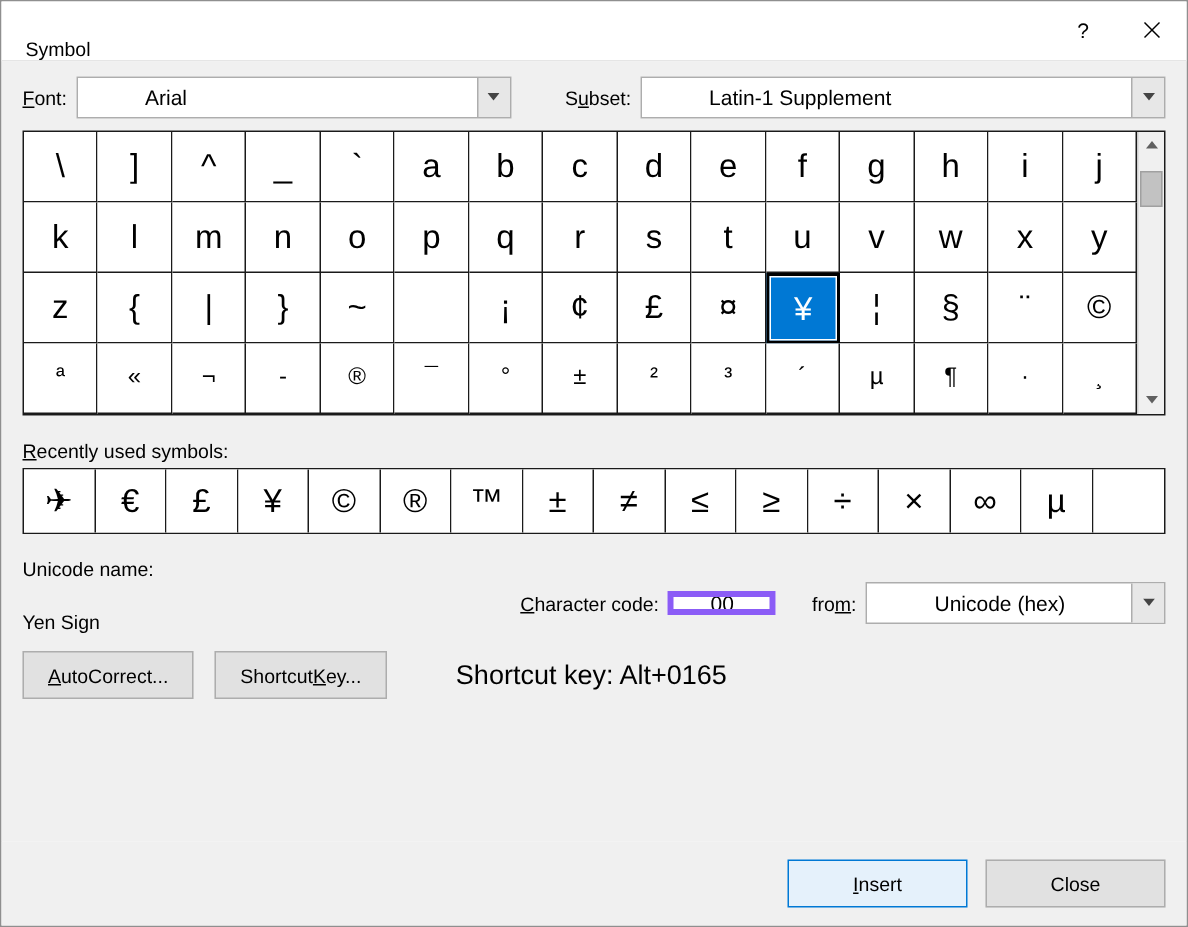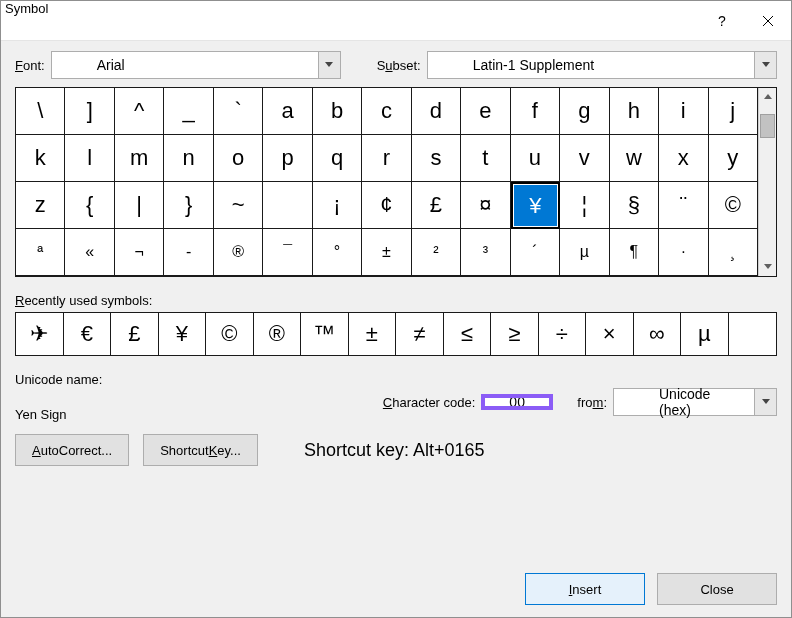--- a/index.html
+++ b/index.html
@@ -17,22 +17,22 @@
     width: 792px;
     height: 618px;
     background: #fff;
     border: 1px solid #8f8f8f;
     display: flex;
     flex-direction: column;
   }
   .titlebar {
     height: 40px;
     display: flex;
-    align-items: flex-start;
-    padding: 0 0 0 4px;
+    align-items: flex-end;
+    padding: 0 0 0 16px;
     background: #fff;
     border-bottom: 1px solid #e5e5e5;
   }
   .title {
     flex: 1;
     font-size: 13px;
   }
   .help-btn, .close-win {
     width: 46px;
     height: 40px;
@@ -380,21 +380,21 @@
     <div class="meta-row">
       <div class="meta-left">
         <span class="label">Unicode name:</span>
         <div class="unicode-name">Yen Sign</div>
       </div>
       <div class="code-inputs">
         <span class="label"><span class="underline-mnemonic">C</span>haracter code:</span>
         <input class="text-input" style="width: 72px;" value="00A5">
         <span style="width:12px"></span>
         <span class="label">fro<span class="underline-mnemonic">m</span>:</span>
-        <div class="select" style="width:164px">
+        <div class="select" style="width:200px">
           <div class="select-value">Unicode (hex)</div>
           <div class="select-arrow">
               <svg viewBox="0 0 8 6">
                 <polygon points="0,0 8,0 4,5" fill="#444"></polygon>
               </svg>
             </div>
         </div>
       </div>
     </div>
 

